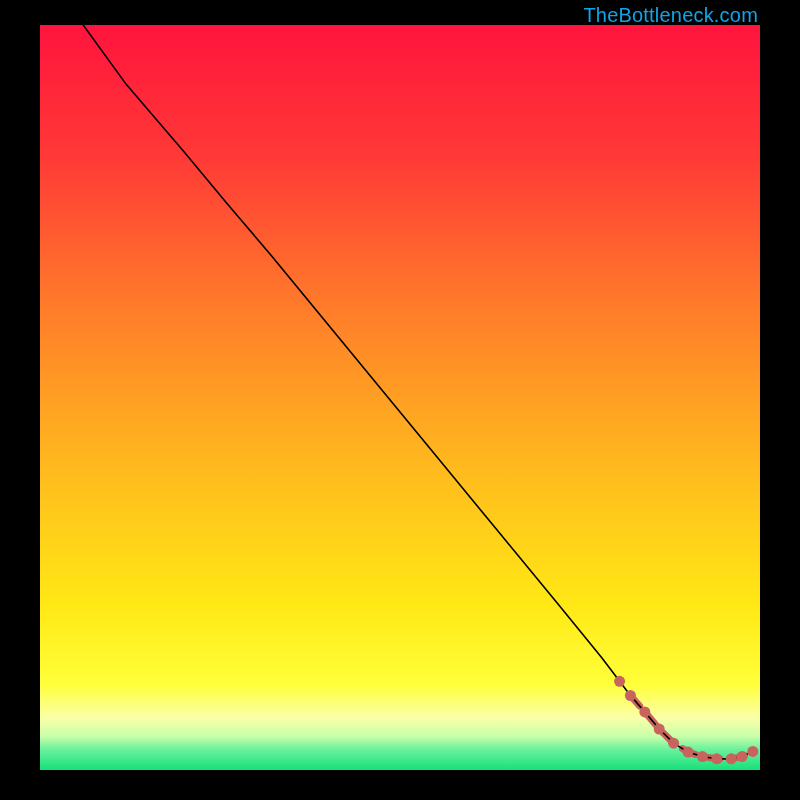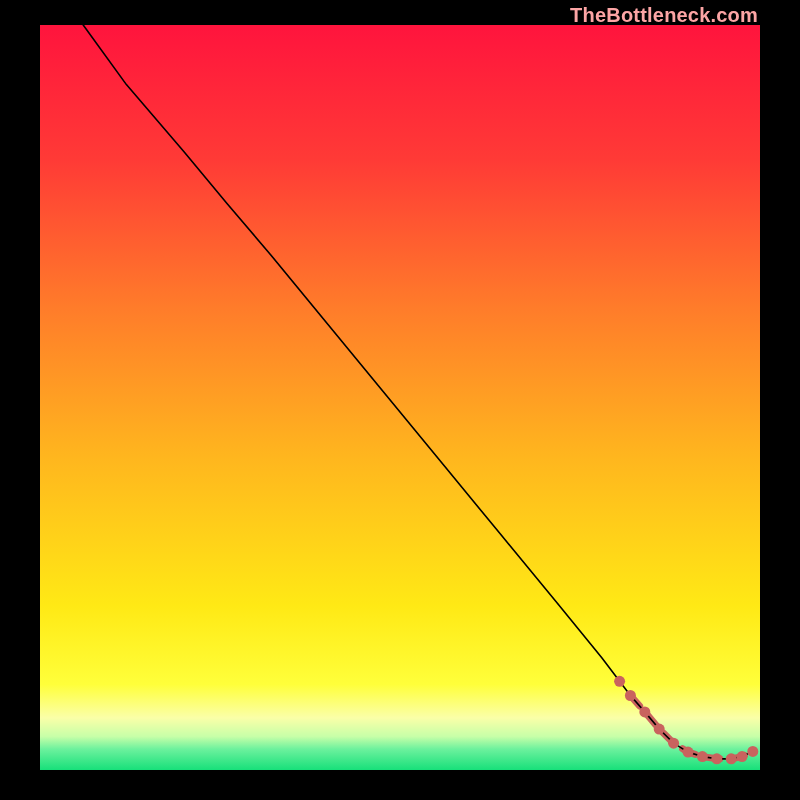--- a/index.html
+++ b/index.html
@@ -35,23 +35,23 @@
       var(--c6) 93%,
       var(--c7) 95.5%,
       var(--c8) 97.2%,
       var(--c9) 100%
     );
   }
   .watermark {
     position: absolute;
     top: 4px;
     right: 42px;
-    color: #fca5a5;
+    color: #0ea5e9;
     font-size: 20px;
-    font-weight: 700;
+    font-weight: 400;
     letter-spacing: 0.2px;
     white-space: nowrap;
   }
   svg.overlay {
     position: absolute;
     left: 0;
     top: 0;
     width: 720px;
     height: 745px;
     overflow: visible;

